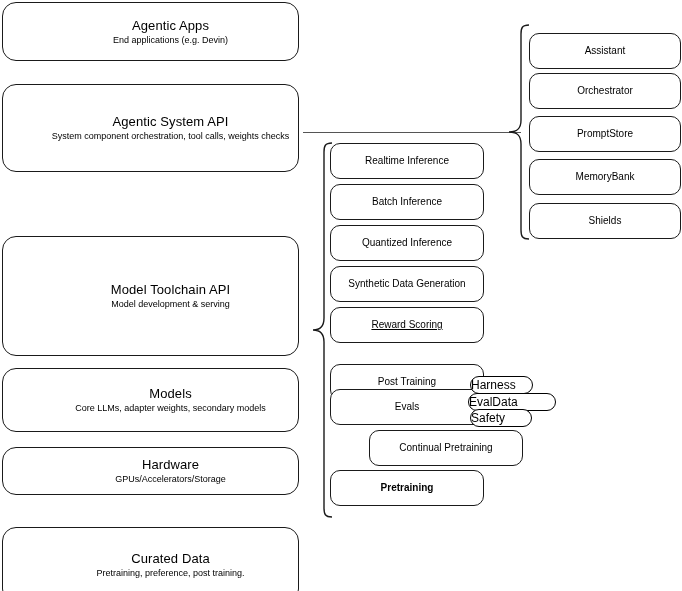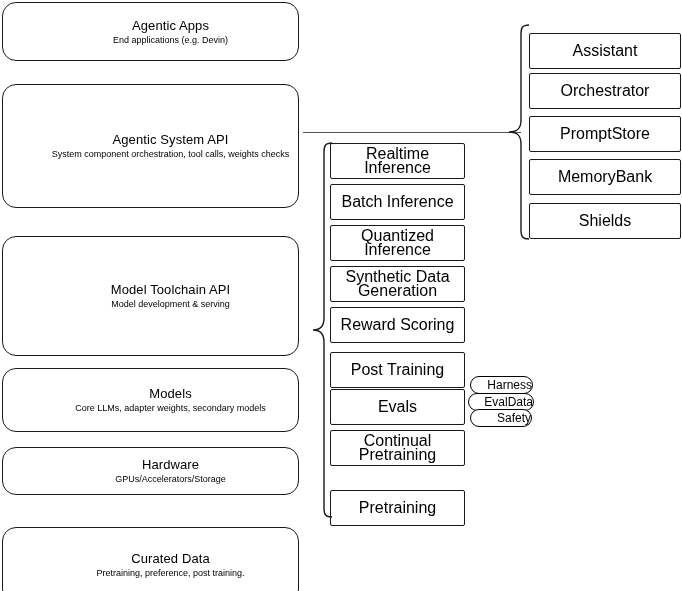--- a/index.html
+++ b/index.html
@@ -49,46 +49,46 @@
   }
   .layer .subtitle {
     font-size: 9px;
     line-height: 12px;
     color: #000000;
   }
 
   
   .leaf {
     height: 36px;
-    border-radius: 2px;
-    font-size: 16px;
+    border-radius: 10px;
+    font-size: 10px;
     line-height: 14px;
   }
   .leaf.mid {
     left: 330px;
-    width: 135px;
+    width: 154px;
   }
   .leaf.right {
     left: 529px;
     width: 152px;
   }
 
   
   .pill {
     position: absolute;
     box-sizing: border-box;
     border: 1px solid #000000;
     border-radius: 999px;
     background: #ffffff;
     font-size: 12px;
     line-height: 16px;
     height: 18px;
     display: flex;
     align-items: center;
-    justify-content: flex-end;
+    justify-content: flex-start;
     color: #000000;
     z-index: 6;
   }
 
   
   .connector {
     position: absolute;
     background: #555555;
     height: 1px;
   }
@@ -103,21 +103,21 @@
 </head>
 <body>
 
 <div id="canvas">
 
   <div class="box layer" style="top:2px;height:59px;">
     <div class="title">Agentic Apps</div>
     <div class="subtitle">End applications (e.g. Devin)</div>
   </div>
 
-  <div class="box layer" style="top:84px;height:124px;align-items:center;">
+  <div class="box layer" style="top:84px;height:88px;align-items:center;">
     <div class="title">Agentic System API</div>
     <div class="subtitle">System component orchestration, tool calls, weights checks</div>
   </div>
 
   <div class="box layer" style="top:236px;height:120px;">
     <div class="title">Model Toolchain API</div>
     <div class="subtitle">Model development &amp; serving</div>
   </div>
 
   <div class="box layer" style="top:368px;height:64px;">
@@ -154,40 +154,40 @@
   </div>
   <div class="box leaf mid" style="top:184px;">
     <span>Batch Inference</span>
   </div>
   <div class="box leaf mid" style="top:225px;">
     <span>Quantized Inference</span>
   </div>
   <div class="box leaf mid" style="top:266px;">
     <span>Synthetic Data Generation</span>
   </div>
-  <div class="box leaf mid" style="top:307px;">
+  <div class="box leaf mid" style="top:307px;text-decoration:underline;">
     <span>Reward Scoring</span>
   </div>
-  <div class="box leaf mid" style="top:352px;">
+  <div class="box leaf mid" style="top:364px;">
     <span>Post Training</span>
   </div>
   <div class="box leaf mid" style="top:389px;">
     <span>Evals</span>
   </div>
-  <div class="box leaf mid" style="top:430px;">
+  <div class="box leaf mid" style="top:430px;margin-left:39px;">
     <span>Continual Pretraining</span>
   </div>
-  <div class="box leaf mid" style="top:490px;">
+  <div class="box leaf mid" style="top:470px;font-weight:bold;">
     <span>Pretraining</span>
   </div>
 
   <div class="pill" style="left:470px;top:376px;width:63px;">
     <span>Harness</span>
   </div>
-  <div class="pill" style="left:468px;top:393px;width:66px;">
+  <div class="pill" style="left:468px;top:393px;width:88px;">
     <span>EvalData</span>
   </div>
   <div class="pill" style="left:470px;top:409px;width:62px;">
     <span>Safety</span>
   </div>
 
   <div class="box leaf right" style="top:33px;">
     <span>Assistant</span>
   </div>
   <div class="box leaf right" style="top:73px;">

